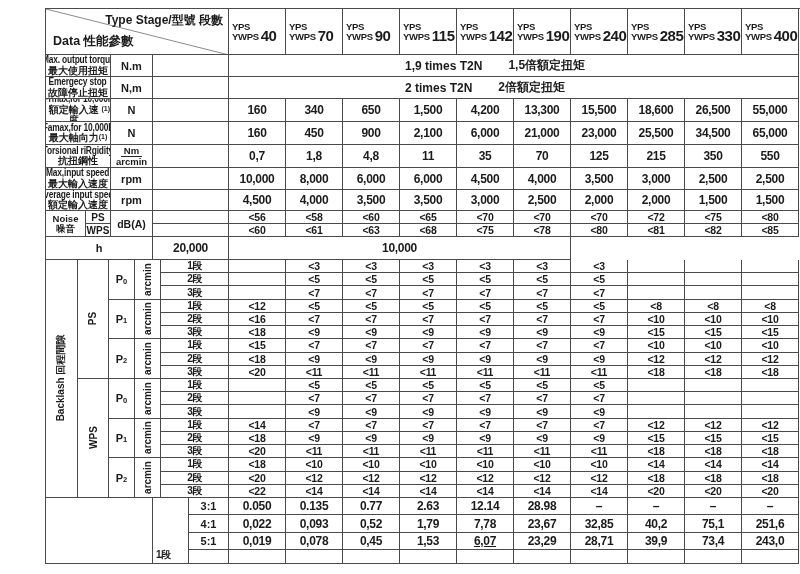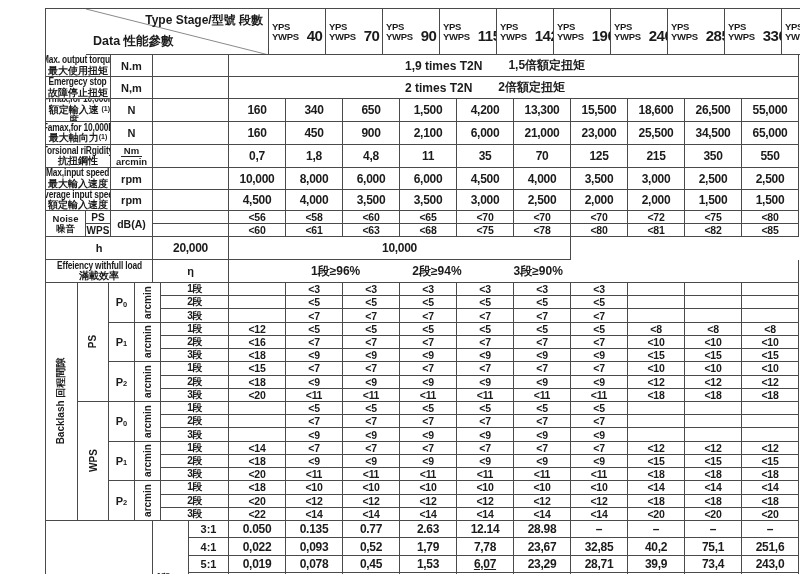--- a/index.html
+++ b/index.html
@@ -3,26 +3,26 @@
 <meta charset="utf-8">
 <style>
   html,body{margin:0;padding:0;background:#fff;}
   .page{position:relative;width:800px;height:574px;background:#fff;overflow:hidden;
         font-family:"Liberation Sans",sans-serif;font-weight:bold;color:#1b1b1b;}
   .tbl{position:absolute;left:45px;top:8px;width:754px;border-left:1px solid #4a4a4a;border-top:1px solid #4a4a4a;}
   .sec{display:grid;}
   .cell{border-right:1px solid #4a4a4a;border-bottom:1px solid #4a4a4a;display:flex;align-items:center;
         justify-content:center;overflow:hidden;background:#fff;}
   
-  #sec-header{grid-template-columns:183px repeat(10,57px);grid-auto-rows:46px;margin-left:40px;}
+  #sec-header{grid-template-columns:183px repeat(10,57px);grid-auto-rows:46px;}
   .corner{position:relative;display:block;}
   .corner svg{position:absolute;left:0;top:0;}
   .corner .ct{position:absolute;top:3px;right:5px;font-size:12px;white-space:nowrap;}
   .corner .cb{position:absolute;bottom:4px;left:7px;font-size:12.5px;white-space:nowrap;}
-  .model{justify-content:flex-start;padding-left:3px;gap:8px;}
+  .model{justify-content:flex-start;padding-left:3px;gap:2px;}
   .m-names{display:flex;flex-direction:column;font-size:9.5px;line-height:10px;letter-spacing:-0.3px;}
   .m-size{font-size:15px;margin-top:7px;letter-spacing:-0.5px;}
   
   #sec-specs{grid-template-columns:65px 42px 76px repeat(10,57px);grid-template-rows:22px 22px 23px 23px 23px 22px 21px;}
   .lab{flex-direction:column;font-size:10px;line-height:10.5px;text-align:center;}
   .sq{display:inline-block;transform:scaleX(0.84);transform-origin:center;white-space:nowrap;letter-spacing:-0.2px;}
   .lline{display:flex;align-items:flex-start;justify-content:center;}
   .supt{font-size:7px;position:relative;top:-1px;}
   .unit{font-size:11px;}
   .frac{display:flex;flex-direction:column;align-items:center;font-size:9.5px;line-height:10px;}
@@ -298,34 +298,20 @@
         <div class="cell val sm" style="grid-area: 2 / 12;">&lt;81</div>
         <div class="cell val sm" style="grid-area: 2 / 13;">&lt;82</div>
         <div class="cell val sm" style="grid-area: 2 / 14;">&lt;85</div>
       </div>
     <div class="sec" id="sec-life">
         <div class="cell unit">
           <span>h</span>
         </div>
         <div class="cell val">20,000</div>
         <div class="cell val">10,000</div>
-      </div>
-    <div class="sec" id="sec-eff">
-        <div class="cell lab">
-          <span class="sq">Effeiency withfull load</span>
-          <span>滿載效率</span>
-        </div>
-        <div class="cell unit">
-          <span>η</span>
-        </div>
-        <div class="cell effvals">
-          <span>1段≥96%</span>
-          <span>2段≥94%</span>
-          <span>3段≥90%</span>
-        </div>
       </div>
     <div class="sec" id="sec-backlash">
         <div class="cell" style="grid-area: 1 / 1 / 19 / 2;">
           <span class="vtext">Backlash 回程間隙</span>
         </div>
         <div class="cell" style="grid-area: 1 / 2 / 10 / 3;">
           <span class="vtext">PS</span>
         </div>
         <div class="cell pcell" style="grid-area: 1 / 3 / 4 / 4;">
           <span>P</span>

